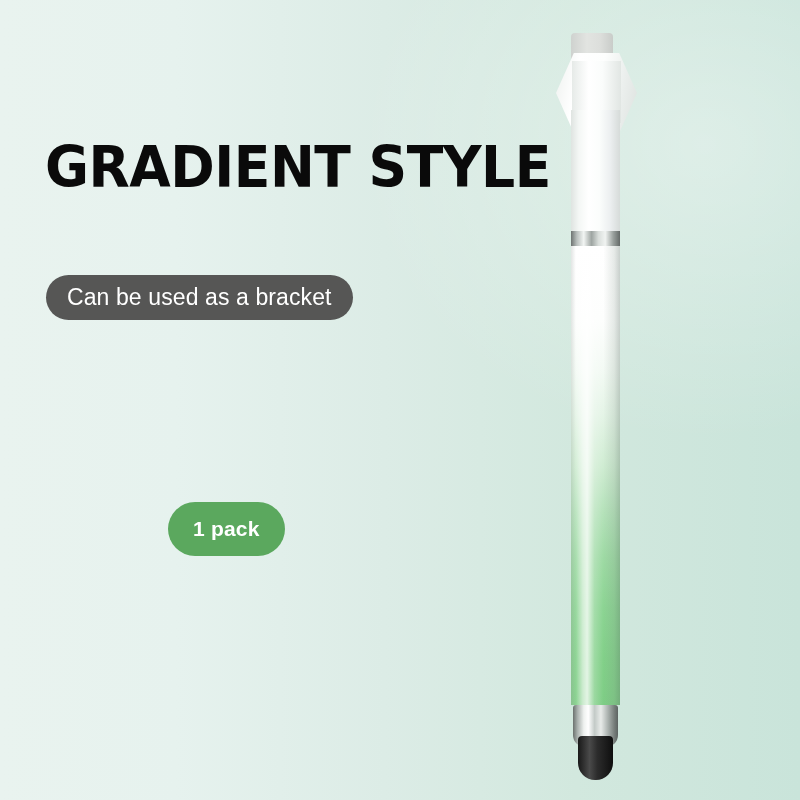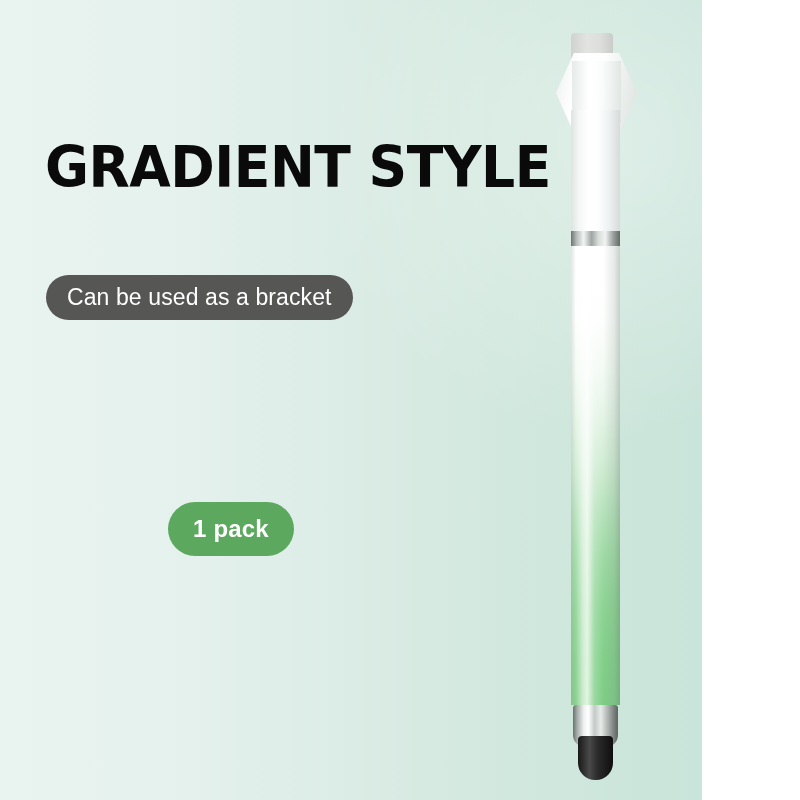--- a/index.html
+++ b/index.html
@@ -8,21 +8,21 @@
     padding: 0;
   }
   body {
     font-family: "Liberation Sans", sans-serif;
     background: #ffffff;
   }
 
   
   .product-canvas {
     position: relative;
-    width: 702px;
+    width: 800px;
     height: 800px;
     overflow: hidden;
     background: linear-gradient(90deg, #e9f3ef 0%, #e6f2ee 22%, #dcece6 48%, #d2e8de 72%, #c9e4da 100%);
   }
   
   .bg-sheen {
     position: absolute;
     inset: 0;
     background: radial-gradient(ellipse 70% 60% at 88% 18%, rgba(255,255,255,0.34) 0%, rgba(255,255,255,0) 62%);
     pointer-events: none;
@@ -74,21 +74,21 @@
     left: 168px;
     top: 502px;
     display: inline-flex;
     align-items: center;
     justify-content: center;
     height: 54px;
     padding: 0 25px;
     border-radius: 27px;
     background: #5ba85e;
     color: #ffffff;
-    font-size: 24px;
+    font-size: 21px;
     font-weight: 700;
     letter-spacing: 0.2px;
     white-space: nowrap;
     box-sizing: border-box;
   }
 
   
   .stylus {
     position: absolute;
     left: 556px;

